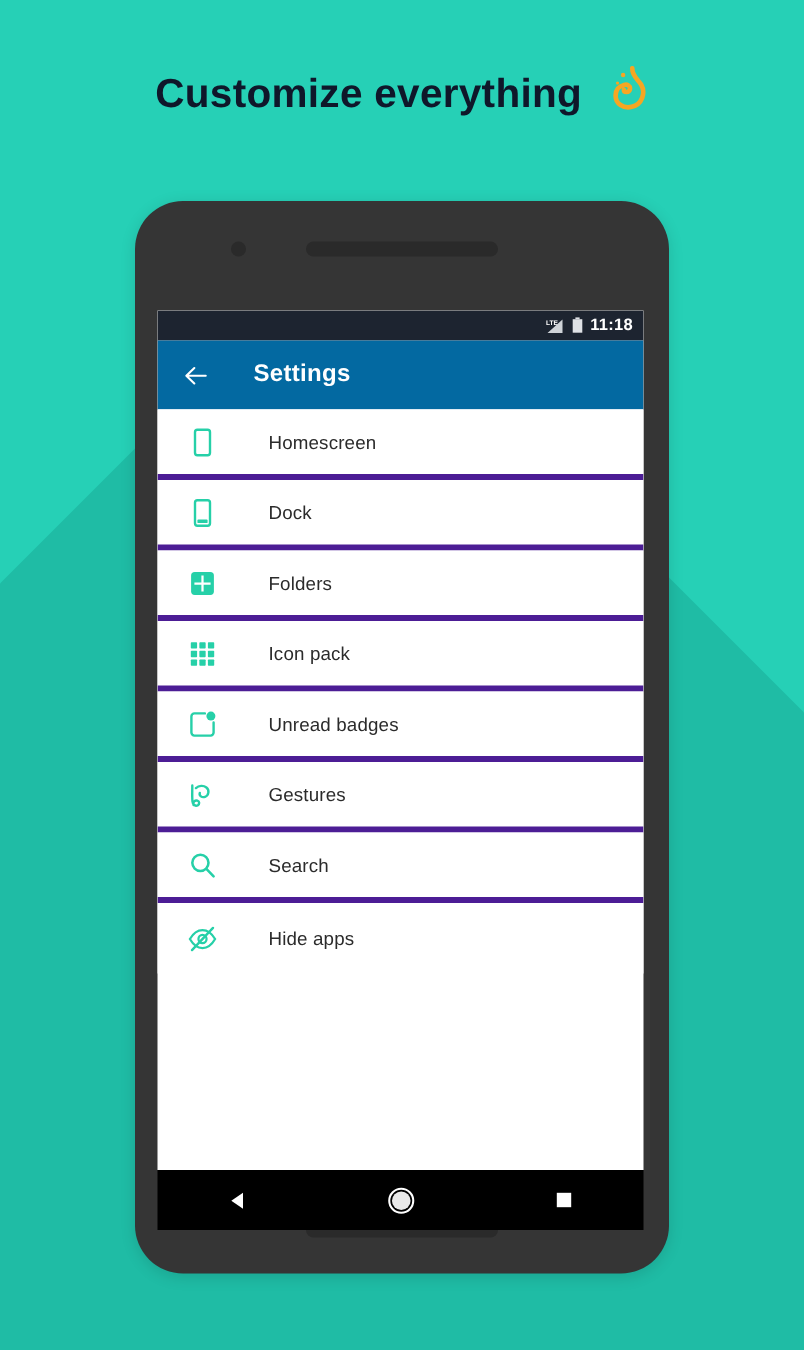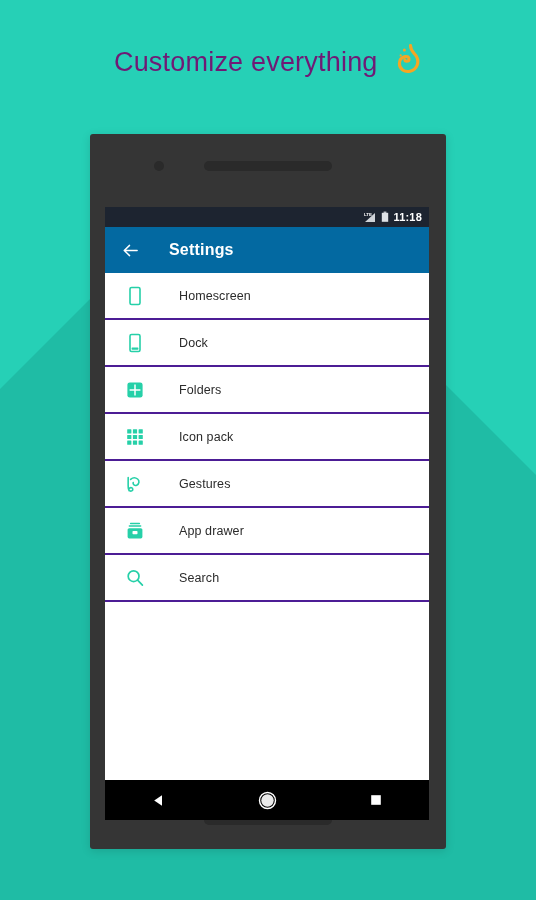--- a/index.html
+++ b/index.html
@@ -37,38 +37,38 @@
     position: absolute;
     left: 0; top: 44px;
     width: 536px;
     text-align: center;
     white-space: nowrap;
   }
   #headline .txt {
     display: inline-block;
     vertical-align: middle;
     font-size: 27px;
-    font-weight: 400;
+    font-weight: 700;
     letter-spacing: 0.2px;
-    color: #701a75;
+    color: #0f172a;
   }
   #headline .flame {
     display: inline-block;
     vertical-align: middle;
     margin-left: 14px;
     margin-bottom: 2px;
   }
 
   
   #phone {
     position: absolute;
     left: 90px; top: 134px;
     width: 356px; height: 715px;
     background: #353535;
-    border-radius: 3px;
+    border-radius: 32px;
     box-shadow: 0 2px 10px rgba(0,0,0,0.13);
   }
   #earpiece {
     position: absolute;
     left: 50%; top: 27px;
     transform: translateX(-50%);
     width: 128px; height: 10px;
     border-radius: 5px;
     background: #2a2a2a;
   }
@@ -148,21 +148,21 @@
     font-weight: 400;
   }
 
   
   #settings-list { background: #ffffff; }
   .list-item {
     height: 47px;
     display: flex;
     align-items: center;
     padding-left: 18px;
-    border-bottom: 2px solid #4c1d95;
+    border-bottom: 4px solid #4c1d95;
     background: #ffffff;
     cursor: pointer;
   }
   .list-item .li-icon {
     width: 24px; height: 24px;
     display: flex; align-items: center; justify-content: center;
     flex: 0 0 24px;
     line-height: 0;
   }
   .list-item .li-label {
@@ -282,54 +282,60 @@
               <rect x="14.6" y="8.9" width="4.2" height="4.2" rx="0.5"></rect>
               <rect x="3.2" y="14.6" width="4.2" height="4.2" rx="0.5"></rect>
               <rect x="8.9" y="14.6" width="4.2" height="4.2" rx="0.5"></rect>
               <rect x="14.6" y="14.6" width="4.2" height="4.2" rx="0.5"></rect>
             </g>
           </svg>
         </span>
         <span class="li-label">Icon pack</span>
       </div>
 
+      <div class="list-item">
+        <span class="li-icon">
+          <svg width="22" height="22" viewBox="0 0 22 22">
+            <path d="M12.6 3.6 H5.6 A2 2 0 0 0 3.6 5.6 V16.4 A2 2 0 0 0 5.6 18.4 H16.4 A2 2 0 0 0 18.4 16.4 V9.6" fill="none" stroke="#26d0a8" stroke-width="1.6" stroke-linecap="round"></path>
+            <circle cx="16.6" cy="5.4" r="3.0" fill="#26d0a8"></circle>
+          </svg>
+        </span>
+        <span class="li-label">Unread badges</span>
+      </div>
 
       <div class="list-item">
         <span class="li-icon">
           <svg width="22" height="22" viewBox="0 0 22 22">
             <path d="M4.2 4.6 C4.2 8.6 4.0 12.0 4.3 15.2 M4.3 15.2 C4.5 17.6 6.3 18.6 7.8 17.9 C9.2 17.2 9.1 15.1 7.6 14.7 C5.9 14.3 4.4 15.8 5.0 17.6 M6.6 6.4 C8.6 4.6 11.6 4.4 13.6 6.0 C15.8 7.8 15.2 11.2 12.7 12.2 C10.6 13.0 8.6 11.5 9.2 9.6" fill="none" stroke="#26d0a8" stroke-width="1.6" stroke-linecap="round" stroke-linejoin="round"></path>
           </svg>
         </span>
         <span class="li-label">Gestures</span>
       </div>
 
-      <div class="list-item">
-        <span class="li-icon">
-          <svg width="22" height="22" viewBox="0 0 22 22">
-            <g stroke="#26d0a8" stroke-width="1.5" stroke-linecap="round">
-              <line x1="6.6" y1="3.4" x2="15.4" y2="3.4"></line>
-              <line x1="5.4" y1="6.0" x2="16.6" y2="6.0"></line>
-            </g>
-            <rect x="3.6" y="8.2" width="14.8" height="10.2" rx="1.6" ry="1.6" fill="#26d0a8"></rect>
-            <rect x="8.5" y="11.0" width="5.0" height="3.3" rx="0.8" fill="#ffffff"></rect>
-          </svg>
-        </span>
-        <span class="li-label">App drawer</span>
-      </div>
 
       <div class="list-item">
         <span class="li-icon">
           <svg width="22" height="22" viewBox="0 0 22 22">
             <circle cx="9.6" cy="9.2" r="5.4" fill="none" stroke="#26d0a8" stroke-width="1.7"></circle>
             <line x1="13.6" y1="13.2" x2="18.4" y2="18.2" stroke="#26d0a8" stroke-width="1.7" stroke-linecap="round"></line>
           </svg>
         </span>
         <span class="li-label">Search</span>
       </div>
 
+      <div class="list-item" style="border-bottom:none">
+        <span class="li-icon">
+          <svg width="22" height="22" viewBox="0 0 22 22">
+            <path d="M2.6 11 C5.0 6.8 8.0 5.0 11 5.0 C14.0 5.0 17.0 6.8 19.4 11 C17.0 15.2 14.0 17.0 11 17.0 C8.0 17.0 5.0 15.2 2.6 11 Z" fill="none" stroke="#26d0a8" stroke-width="1.5"></path>
+            <circle cx="11" cy="11" r="2.7" fill="none" stroke="#26d0a8" stroke-width="1.5"></circle>
+            <line x1="4.0" y1="18.4" x2="18.0" y2="3.6" stroke="#26d0a8" stroke-width="1.6" stroke-linecap="round"></line>
+          </svg>
+        </span>
+        <span class="li-label">Hide apps</span>
+      </div>
 
     </div>
   </div>
 
   <div id="nav-bar">
     <span class="nav-btn">
       <svg width="17" height="17" viewBox="0 0 17 17">
         <path d="M12 3.2 L12 13.8 L4.2 8.5 Z" fill="#ffffff"></path>
       </svg>
     </span>

